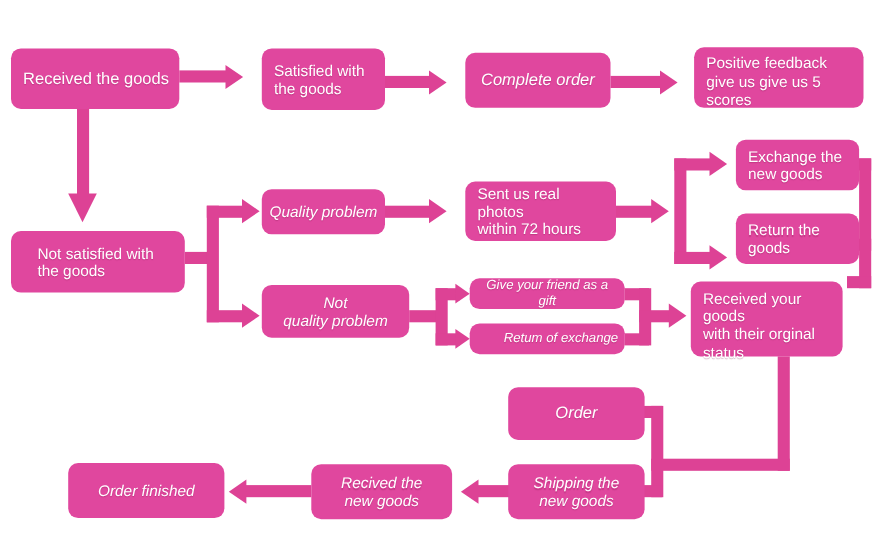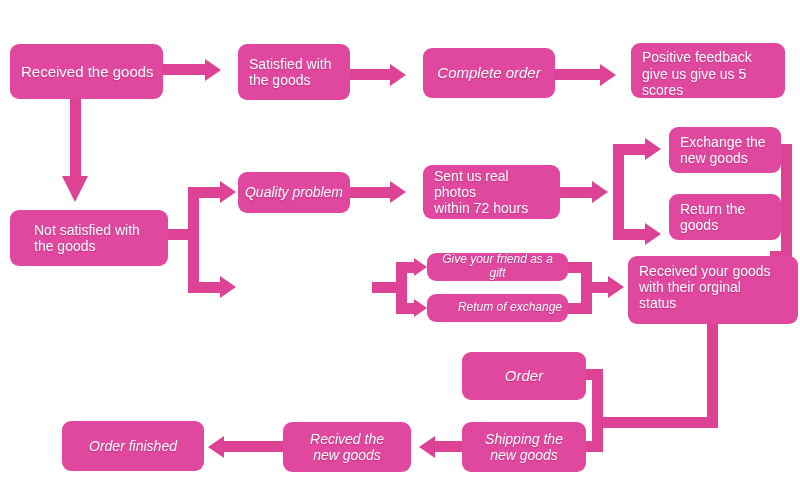--- a/index.html
+++ b/index.html
@@ -162,30 +162,33 @@
   </div>
 
   <div class="node left" style="left:669px; top:127px; width:112px; height:46px; font-size:14px;">
     <span class="txt">Exchange the<br>new goods</span>
   </div>
 
   <div class="node left" style="left:669px; top:194px; width:112px; height:46px; font-size:14px;">
     <span class="txt">Return the<br>goods</span>
   </div>
 
+  <div class="node center" style="left:238px; top:259px; width:134px; height:48px; font-size:14px;">
+    <span class="txt">Not<br>quality problem</span>
+  </div>
 
   <div class="node center" style="left:427px; top:253px; width:141px; height:28px; font-size:12px;">
     <span class="txt">Give your friend as a gift</span>
   </div>
 
   <div class="node center" style="left:427px; top:294px; width:141px; height:28px; font-size:12px;text-align:right;">
     <span class="txt">Retum of exchange</span>
   </div>
 
-  <div class="node left top" style="left:628px; top:256px; width:170px; height:68px; font-size:14px;">
+  <div class="node left top" style="left:628px; top:256px; width:138px; height:68px; font-size:14px;">
     <span class="txt">Received your goods<br>with their orginal<br>status</span>
   </div>
 
   <div class="node center" style="left:462px; top:352px; width:124px; height:48px; font-size:15px;">
     <span class="txt">Order</span>
   </div>
 
   <div class="node center" style="left:462px; top:422px; width:124px; height:50px; font-size:14px;">
     <span class="txt">Shipping the<br>new goods</span>
   </div>

